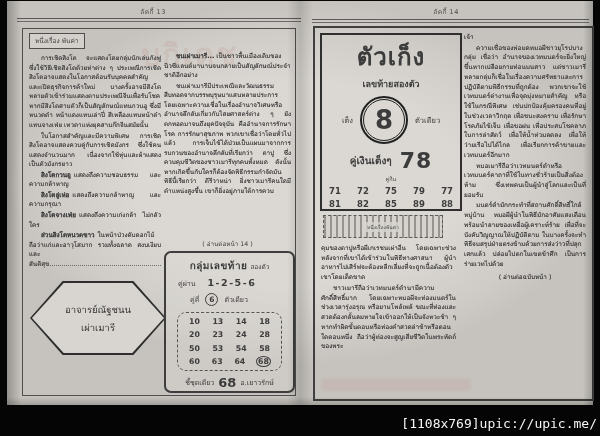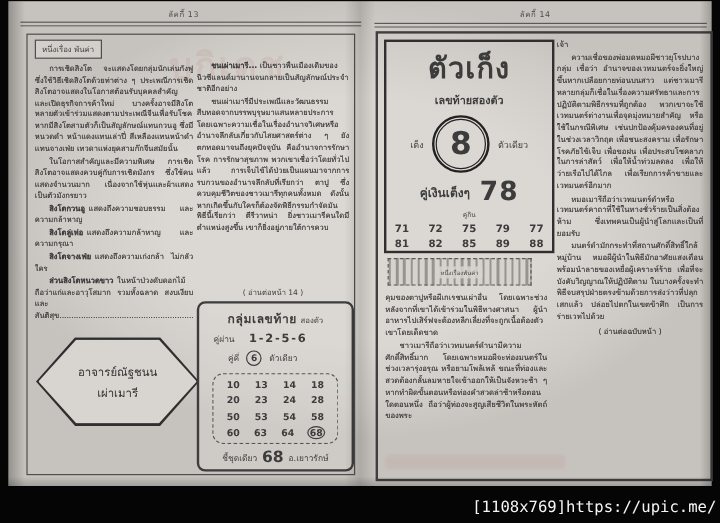--- a/index.html
+++ b/index.html
@@ -221,14 +221,14 @@
       <div class="col col-r2">
         <p class="noindent">เจ้า</p>
         <p>ความเชื่อของพ่อมดหมอผีชาวยุโรปบางกลุ่ม เชื่อว่า อำนาจของเวทมนตร์จะยิ่งใหญ่ขึ้นหากเปลือยกายท่อนบนสาว แต่ชาวเมารีหลายกลุ่มก็เชื่อในเรื่องความศรัทธาและการปฏิบัติตามพิธีกรรมที่ถูกต้อง พวกเขาจะใช้เวทมนตร์ต่างานเพื่อจุดมุ่งหมายสำคัญ หรือใช้ในกรณีพิเศษ เช่นปกป้องคุ้มครองคนที่อยู่ในช่วงเวลาวิกฤต เพื่อชนะสงคราม เพื่อรักษาโรคภัยไข้เจ็บ เพื่อขอฝน เพื่อประสบโชคลาภในการล่าสัตว์ เพื่อให้น้ำท่วมลดลง เพื่อให้ว่ายเรือไปได้ไกล เพื่อเรียกการค้าขายและเวทมนตร์อีกมาก</p>
         <p>หมอเมารีถือว่าเวทมนตร์ดำหรือเวทมนตร์คาถาที่ใช้ในทางชั่วร้ายเป็นสิ่งต้องห้าม ซึ่งเทพคนเป็นผู้นำสู่โลกและเป็นที่ยอมรับ</p>
         <p>มนตร์ดำมักกระทำที่สถานศักดิ์สิทธิ์ใกล้หมู่บ้าน หมอผีผู้นำในพิธีมักอาศัยแสงเดือน พร้อมนำลายของเหยื่อผู้เคราะห์ร้าย เพื่อที่จะบังคับวิญญาณให้ปฏิบัติตาม ในบางครั้งจะทำพิธีจบสรุปฝ่ายตรงข้ามด้วยการส่งว่าวที่ปลุกเสกแล้ว ปล่อยไปตกในเขตข้าศึก เป็นการร่ายเวทไปด้วย</p>
         <div class="continue">( อ่านต่อฉบับหน้า )</div>
       </div>
     </div>
 
   </div>
-  <div class="watermark">[1108x769]https://upic.me/</div>
+  <div class="watermark">[1108x769]upic://upic.me/</div>
 </div>
 
 </body></html>

